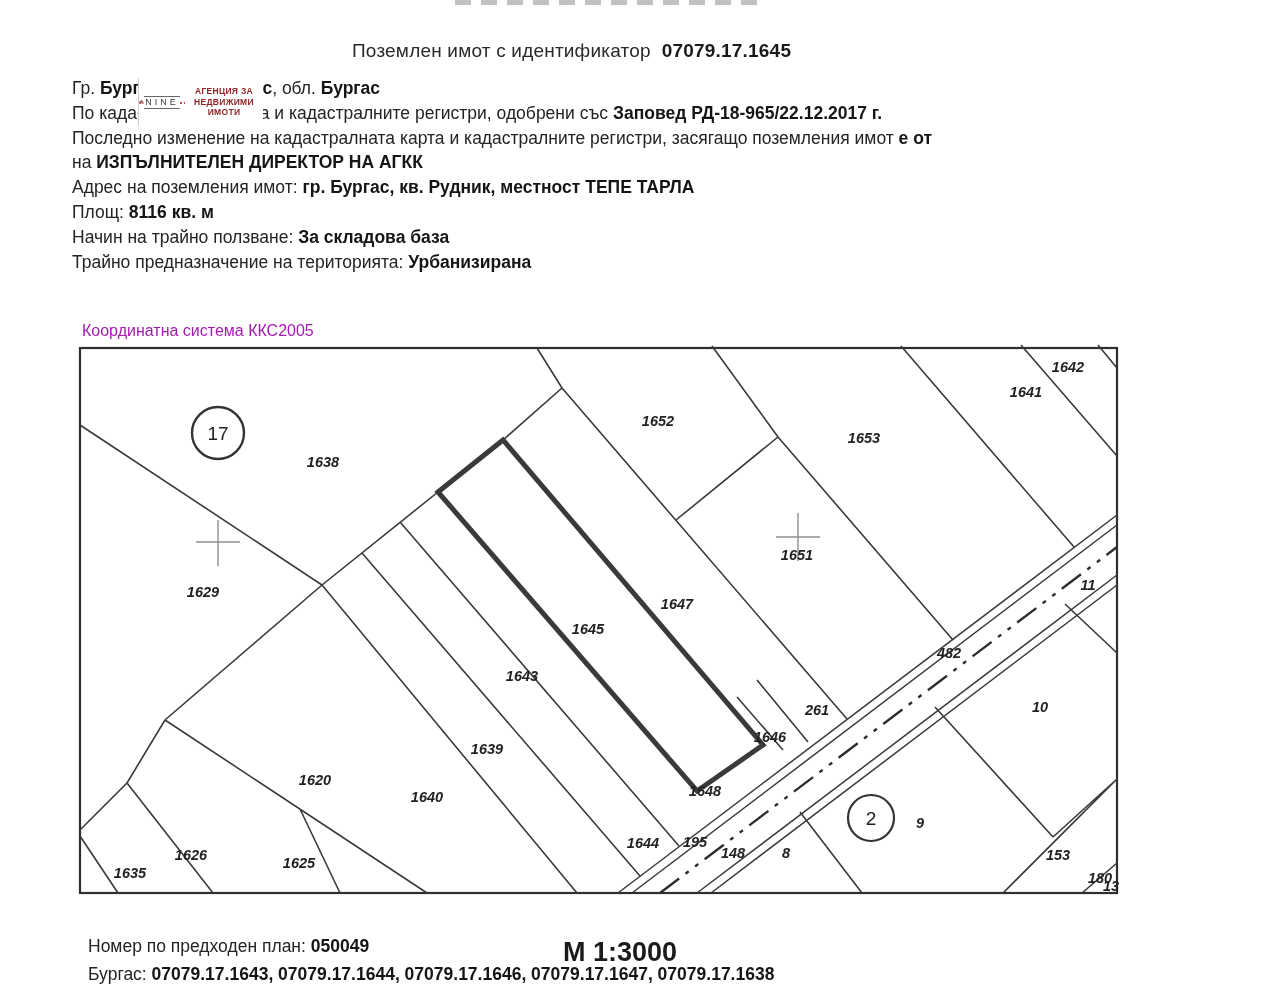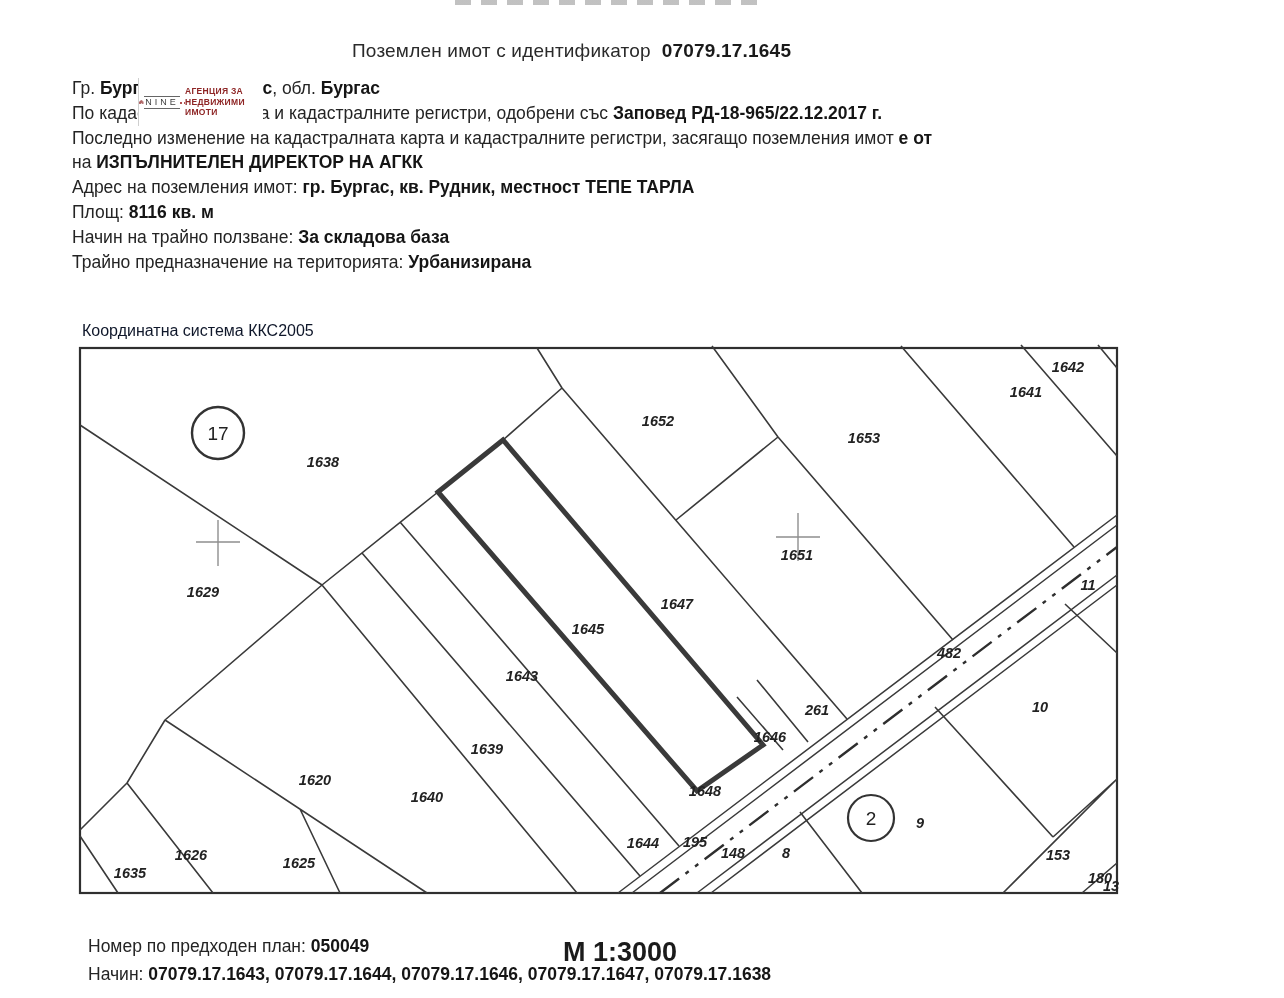--- a/index.html
+++ b/index.html
@@ -14,22 +14,22 @@
   .info .b{font-weight:700;color:#151515;}
   .iline{white-space:nowrap;}
   
   .logo-box{position:absolute;left:138px;top:78px;width:124px;height:48px;background:#fff;z-index:4;
     display:flex;align-items:center;border-left:1px solid #cfcfcf;}
   .logo-left{width:46px;display:flex;flex-direction:row;align-items:center;}
   .logo-nine{font-size:9px;letter-spacing:3px;color:#3c3c3c;border-top:1px solid #666;border-bottom:1px solid #666;
     padding:0 1px;margin-top:1px;line-height:11px;}
   .logo-dots{width:30px;height:2px;margin-top:2px;
     background:repeating-linear-gradient(90deg,#b05050 0 2px,transparent 2px 4px);}
-  .logo-right{flex:1;color:#8e2525;font-weight:700;font-size:8.5px;line-height:10.5px;letter-spacing:.3px;}
-  .coord-label{position:absolute;left:82px;top:322px;font-size:16px;color:#0f172a;}
+  .logo-right{flex:1;text-align:center;color:#8e2525;font-weight:700;font-size:8.5px;line-height:10.5px;letter-spacing:.3px;}
+  .coord-label{position:absolute;left:82px;top:322px;font-size:16px;color:#a21caf;}
   .map-svg{position:absolute;left:0;top:0;z-index:1;}
   .plbl{font-size:14.5px;font-style:italic;font-weight:700;fill:#222;text-anchor:middle;}
   .circ-num{font-size:19px;fill:#222;text-anchor:middle;font-style:normal;font-weight:400;}
   .watermark{position:absolute;left:126px;top:874px;z-index:5;font-size:33px;font-weight:700;letter-spacing:2px;
     color:rgba(199,74,74,0.78);white-space:nowrap;}
   .scale-label{position:absolute;left:470px;top:901px;width:300px;text-align:center;font-size:27px;font-weight:700;color:#1b1b1b;margin-top:36px;}
   .footer{position:absolute;left:88px;top:932px;font-size:17.5px;line-height:28px;color:#242424;white-space:nowrap;}
   .footer .b{font-weight:700;color:#151515;}
 </style>
 </head>
@@ -133,16 +133,16 @@
     <text class="plbl" x="1058" y="860">153</text>
     <text class="plbl" x="1100" y="883">180</text>
     <text class="plbl" x="1111" y="891">13</text>
   </svg>
 
 
   <div class="scale-label">М 1:3000</div>
 
   <div class="footer">
     <div class="iline"><span>Номер по предходен план: </span><span class="b">050049</span></div>
-    <div class="iline"><span>Начин: </span><span class="b">07079.17.1643, 07079.17.1644, 07079.17.1646, 07079.17.1647, 07079.17.1638</span></div>
+    <div class="iline"><span>Бургас: </span><span class="b">07079.17.1643, 07079.17.1644, 07079.17.1646, 07079.17.1647, 07079.17.1638</span></div>
   </div>
 
 </div>
 
 </body></html>

